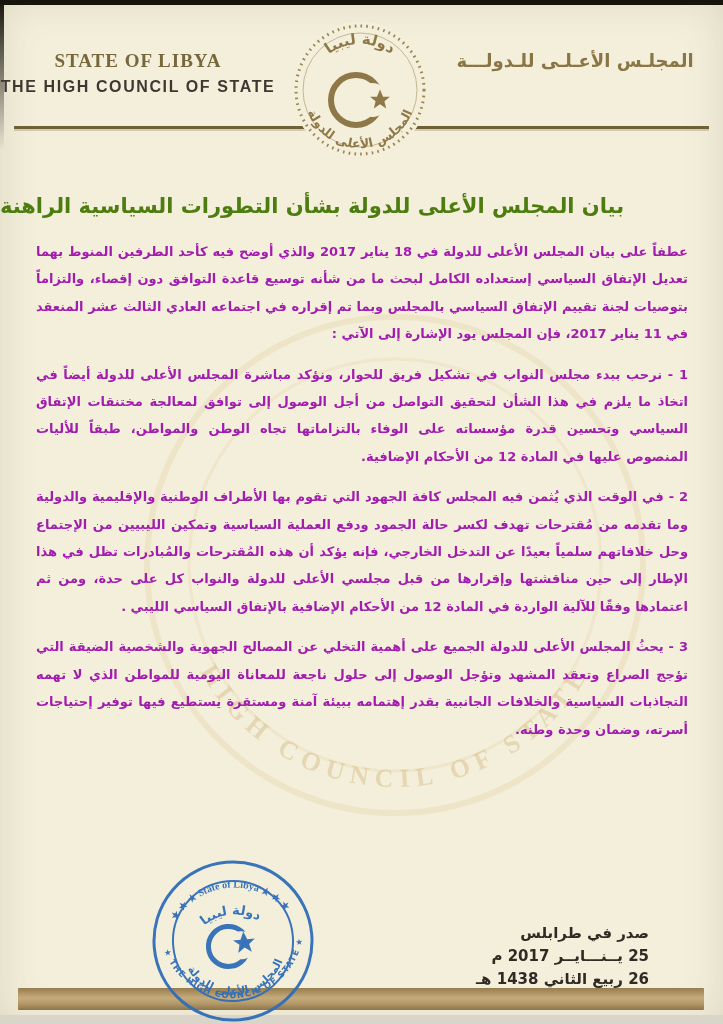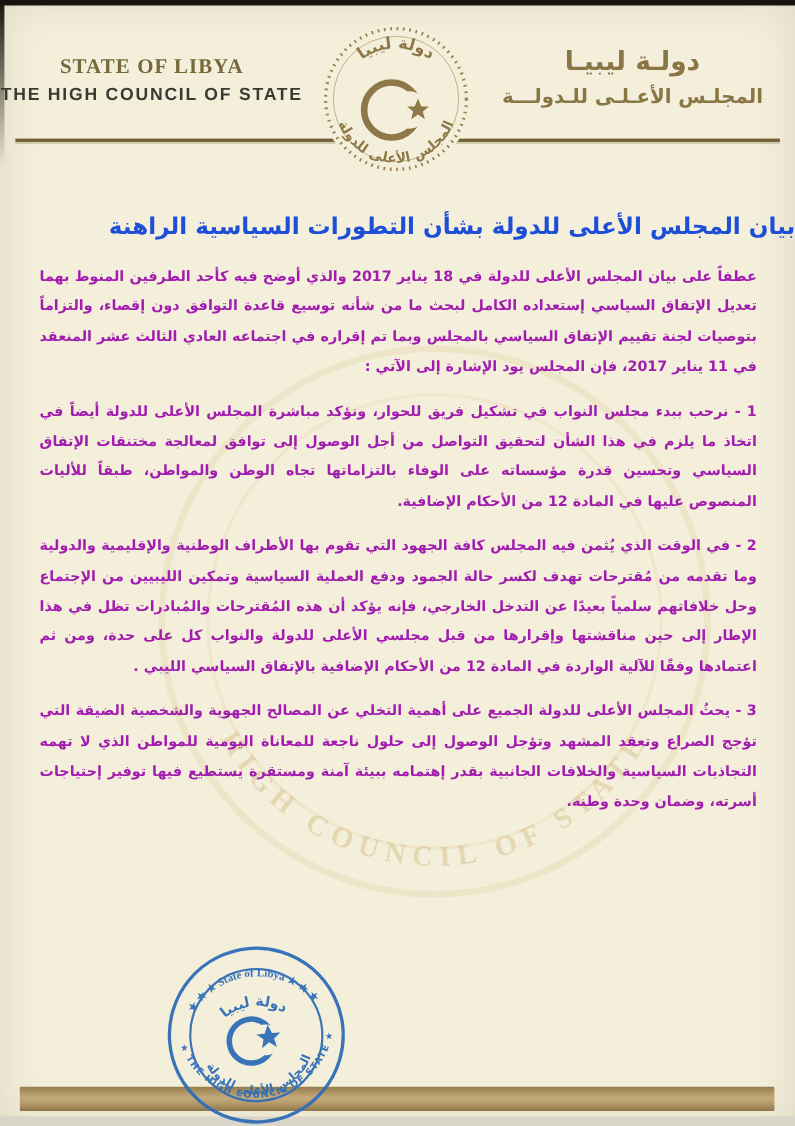--- a/index.html
+++ b/index.html
@@ -20,22 +20,22 @@
   .head-ar{position:absolute;right:22px;top:42px;width:252px;text-align:center;direction:rtl;color:#8a7544;}
   .head-ar-1{font-size:24px;font-weight:bold;}
   .head-ar-2{font-size:18px;font-weight:bold;margin-top:8px;}
   .head-rule{position:absolute;left:14px;top:126px;width:695px;height:3px;background:#6f6036;box-shadow:0 2px 0 rgba(111,96,54,.25);}
   .emblem{position:absolute;left:290px;top:20px;width:140px;height:140px;}
 
   
   .watermark{position:absolute;left:135px;top:305px;width:520px;height:520px;pointer-events:none;}
 
   
-  .doc-title{position:absolute;left:0;top:180px;width:100%;text-align:right;direction:rtl;
-    font-size:21px;font-weight:bold;color:#1d4ed8;}
+  .doc-title{position:absolute;left:0;top:180px;width:100%;text-align:left;direction:rtl;
+    font-size:21px;font-weight:bold;color:#4d7c0f;}
   .body-col{position:absolute;left:36px;top:238px;width:652px;direction:rtl;}
   .body-col p{
     margin:0 0 13px 0;font-size:13px;line-height:27.4px;font-weight:bold;color:#a21caf;
     text-align:justify;text-align-last:right;
   }
   .signature{position:absolute;left:42px;top:826px;width:340px;text-align:center;direction:rtl;
     font-size:23px;font-weight:bold;color:#232019;letter-spacing:1px;}
 
   
   .stamp{position:absolute;left:148px;top:856px;width:170px;height:170px;transform:rotate(-5deg);opacity:.95;z-index:3;}
@@ -64,21 +64,20 @@
       <textPath href="#wm-bot" startOffset="50%" text-anchor="middle">HIGH COUNCIL OF STATE</textPath>
     </text>
   </svg>
 
   <header>
     <div class="head-en">
       <div class="head-en-1">STATE OF LIBYA</div>
       <div class="head-en-2">THE HIGH COUNCIL OF STATE</div>
     </div>
     <div class="head-ar">
-      <div class="head-ar-1">دولـة ليبيـا</div>
       <div class="head-ar-2">المجلـس الأعـلـى للـدولـــة</div>
     </div>
   </header>
 
   <div class="head-rule"></div>
 
   <svg class="emblem" viewBox="0 0 140 140">
     <circle cx="70" cy="70" r="68" fill="#f4efdb"></circle>
     <circle cx="70" cy="70" r="64" fill="none" stroke="#9a8450" stroke-width="3" stroke-dasharray="1.6 4.2"></circle>
     <circle cx="70" cy="70" r="57" fill="none" stroke="#b09a68" stroke-width="0.9" opacity="0.75"></circle>
@@ -126,17 +125,22 @@
       <circle cx="80" cy="90" r="20" fill="none" stroke="#2f6db8" stroke-width="5"></circle>
       <circle cx="93" cy="90" r="14" fill="#f4efdb"></circle>
       <path transform="translate(96,88) scale(1.15)" d="M0,-10 L2.9,-3.1 L9.5,-3.1 L4.2,1.2 L5.9,8.1 L0,4 L-5.9,8.1 L-4.2,1.2 L-9.5,-3.1 L-2.9,-3.1 Z" fill="#2f6db8"></path>
     </g>
     <path id="st-ar-bot" d="M 32,86 A 53,53 0 0 0 138,86" fill="none"></path>
     <text font-size="11" font-weight="bold" fill="#2f6db8">
       <textPath href="#st-ar-bot" startOffset="50%" text-anchor="middle">المجلس الأعلى للدولة</textPath>
     </text>
   </svg>
 
+  <div class="issue">
+    <div>صدر في طرابلس</div>
+    <div>25 يــنـــايــر 2017 م</div>
+    <div>26 ربيع الثاني 1438 هـ</div>
+  </div>
 
   <div class="footer-bar"></div>
   <div class="scan-edge-bottom"></div>
 
 </div>
 
 </body></html>

